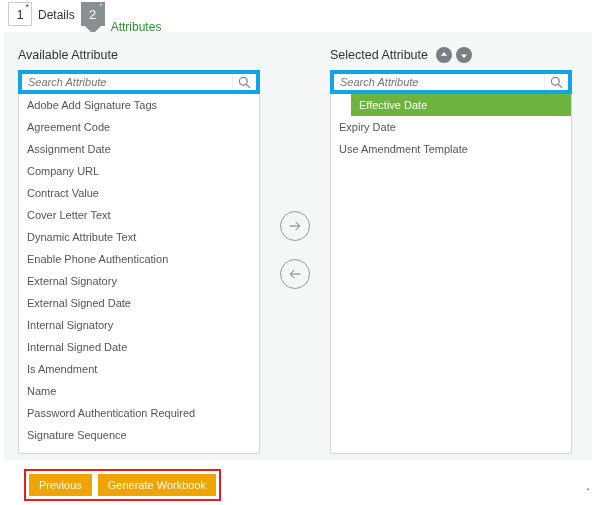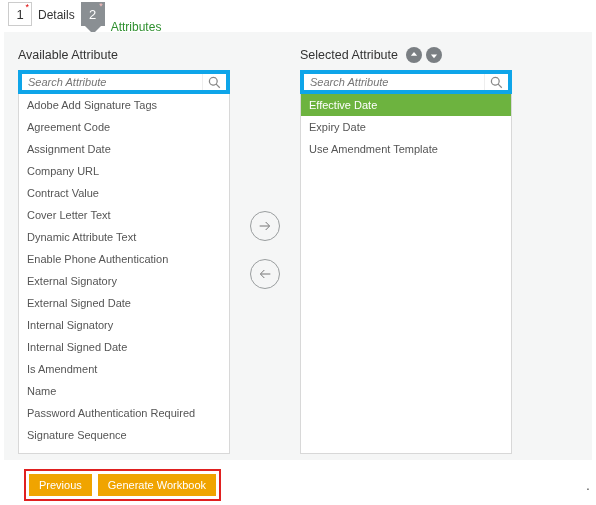--- a/index.html
+++ b/index.html
@@ -40,21 +40,21 @@
 
   
   .panel {
     background: #f5f6f6;
     margin: 4px 4px 0 4px;
     padding: 14px 14px 6px 14px;
     height: 428px;
     position: relative;
   }
   .columns { display: flex; height: 100%; }
-  .col { width: 212px; display: flex; flex-direction: column; }
+  .col { width: 242px; display: flex; flex-direction: column; }
   .col-left {}
   .col-mid { width: 70px; display: flex; flex-direction: column; align-items: center; justify-content: center; gap: 18px; }
   .col-right {}
 
   .col-head { display: flex; align-items: center; margin-bottom: 6px; height: 18px; }
   .col-title { font-size: 12.5px; color: #333; }
   .reorder-icons { display: flex; gap: 4px; margin-left: 8px; }
   .circle-icon {
     width: 16px; height: 16px; border-radius: 50%;
     background: #7a7f83; display: flex; align-items: center; justify-content: center;
@@ -92,21 +92,21 @@
   }
   .attr-list::-webkit-scrollbar { width: 14px; }
   .attr-list::-webkit-scrollbar-track { background: #f1f1f1; }
   .attr-list::-webkit-scrollbar-thumb { background: #c4c4c4; border: 2px solid #f1f1f1; border-radius: 2px; }
   .attr-list::-webkit-scrollbar-button { display: block; height: 14px; background: #f1f1f1; }
 
   .attr-item {
     font-size: 11px; color: #555; padding: 5px 8px; cursor: pointer;
     white-space: normal; word-break: break-word;
   }
-  .attr-item.selected { background: #6db33f; color: #fff; }
+  .attr-item.selected { background: #6db33f; color: #fff; margin-left: 20px; }
 
   .sel-list { border: 1px solid #d8d8d8; border-top: none; background: #fff; flex: 1; overflow-y: auto; }
 
   
   .xfer-btn {
     width: 30px; height: 30px; border-radius: 50%;
     border: 1.5px solid #9a9e9f; background: #f5f6f6;
     display: flex; align-items: center; justify-content: center; cursor: pointer;
   }
   .xfer-btn svg { width: 16px; height: 16px; stroke: #777; fill: none; stroke-width: 1.5; }

